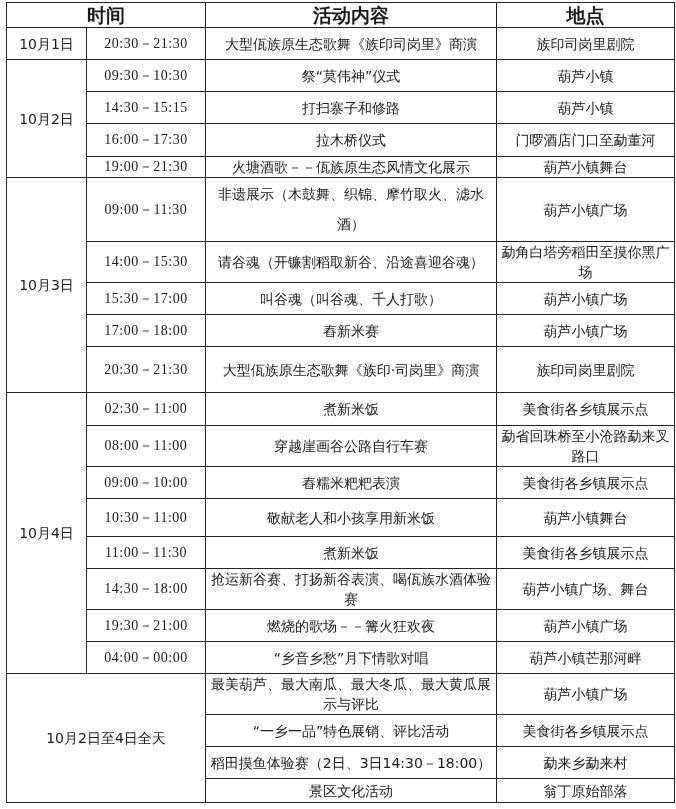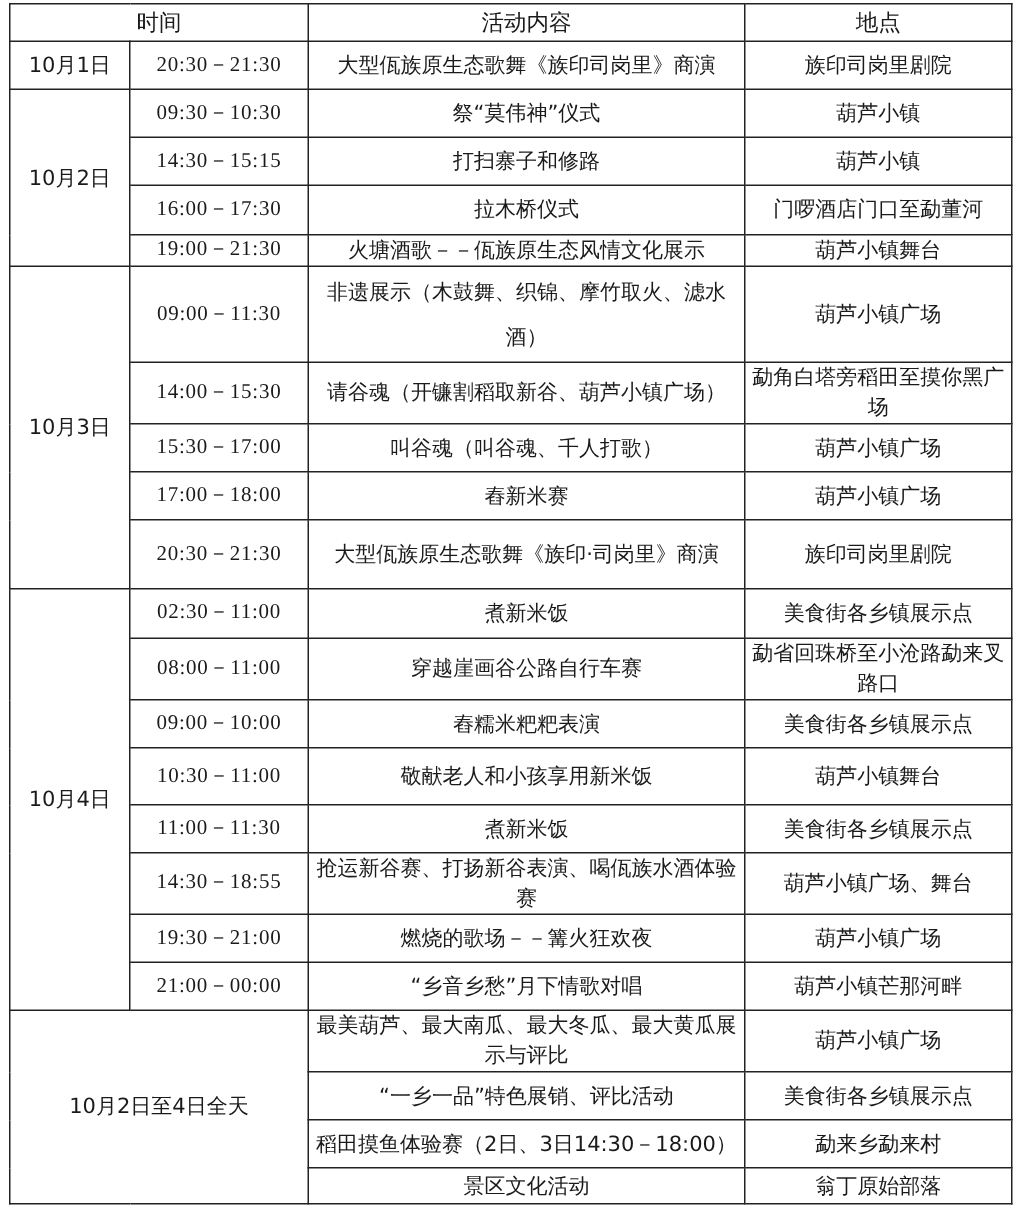--- a/index.html
+++ b/index.html
@@ -9,25 +9,25 @@
     position: absolute; left: 6px; top: 2px;
     width: 668px; border-collapse: collapse; table-layout: fixed;
     font-size: 14px; line-height: 20px;
   }
   table.schedule td, table.schedule th {
     border: 1.5px solid #222;
     padding: 0 4px;
     text-align: center; vertical-align: middle;
     overflow: hidden;
   }
-  table.schedule th { font-weight: normal; font-size: 15px; height: 24px; }
+  table.schedule th { font-weight: bold; font-size: 19px; height: 24px; }
   td.date { font-size: 14px; }
   td.time { font-family: Liberation Serif, serif; font-size: 14px; letter-spacing: 0.5px; }
   td.left { text-align: left; padding-left: 6px; }
-  td.wide { line-height: 30px; }
+  td.wide { line-height: 30px; font-family: Liberation Mono, monospace; }
 </style>
 </head>
 <body>
 
 <table class="schedule">
   <colgroup>
     <col style="width:80px">
     <col style="width:119px">
     <col style="width:291px">
     <col style="width:178px">
@@ -71,21 +71,21 @@
     </tr>
 
     <tr style="height:64px">
       <td class="date" rowspan="5">10月3日</td>
       <td class="time">09:00－11:30</td>
       <td class="wide">非遗展示（木鼓舞、织锦、摩竹取火、滤水酒）</td>
       <td>葫芦小镇广场</td>
     </tr>
     <tr style="height:41px">
       <td class="time">14:00－15:30</td>
-      <td>请谷魂（开镰割稻取新谷、葫芦小镇广场）</td>
+      <td>请谷魂（开镰割稻取新谷、沿途喜迎谷魂）</td>
       <td>勐角白塔旁稻田至摸你黑广场</td>
     </tr>
     <tr style="height:32px">
       <td class="time">15:30－17:00</td>
       <td>叫谷魂（叫谷魂、千人打歌）</td>
       <td>葫芦小镇广场</td>
     </tr>
     <tr style="height:32px">
       <td class="time">17:00－18:00</td>
       <td>舂新米赛</td>
@@ -117,31 +117,31 @@
       <td class="time">10:30－11:00</td>
       <td>敬献老人和小孩享用新米饭</td>
       <td>葫芦小镇舞台</td>
     </tr>
     <tr style="height:32px">
       <td class="time">11:00－11:30</td>
       <td>煮新米饭</td>
       <td>美食街各乡镇展示点</td>
     </tr>
     <tr style="height:41px">
-      <td class="time">14:30－18:55</td>
+      <td class="time">14:30－18:00</td>
       <td>抢运新谷赛、打扬新谷表演、喝佤族水酒体验赛</td>
       <td>葫芦小镇广场、舞台</td>
     </tr>
     <tr style="height:32px">
       <td class="time">19:30－21:00</td>
       <td>燃烧的歌场－－篝火狂欢夜</td>
       <td>葫芦小镇广场</td>
     </tr>
     <tr style="height:32px">
-      <td class="time">21:00－00:00</td>
+      <td class="time">04:00－00:00</td>
       <td>“乡音乡愁”月下情歌对唱</td>
       <td>葫芦小镇芒那河畔</td>
     </tr>
 
     <tr style="height:41px">
       <td class="date" colspan="2" rowspan="4">10月2日至4日全天</td>
       <td class="left">最美葫芦、最大南瓜、最大冬瓜、最大黄瓜展示与评比</td>
       <td>葫芦小镇广场</td>
     </tr>
     <tr style="height:32px">

